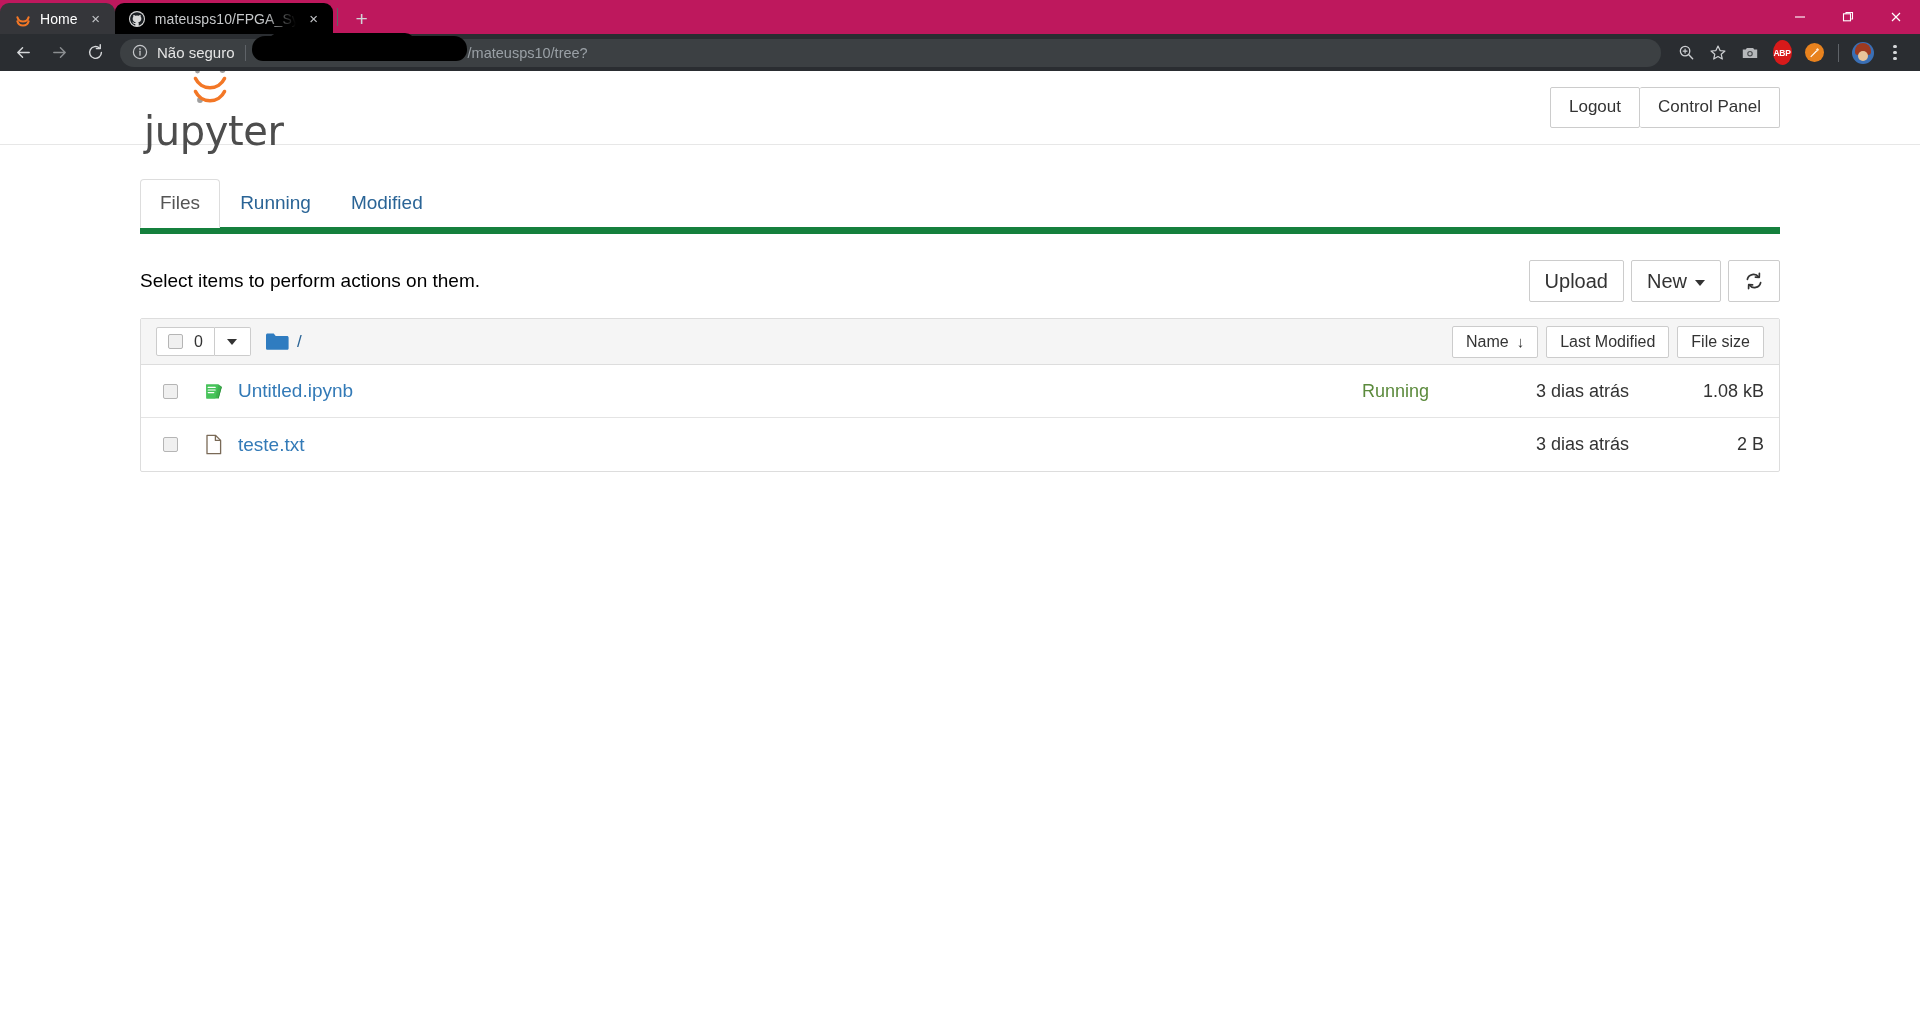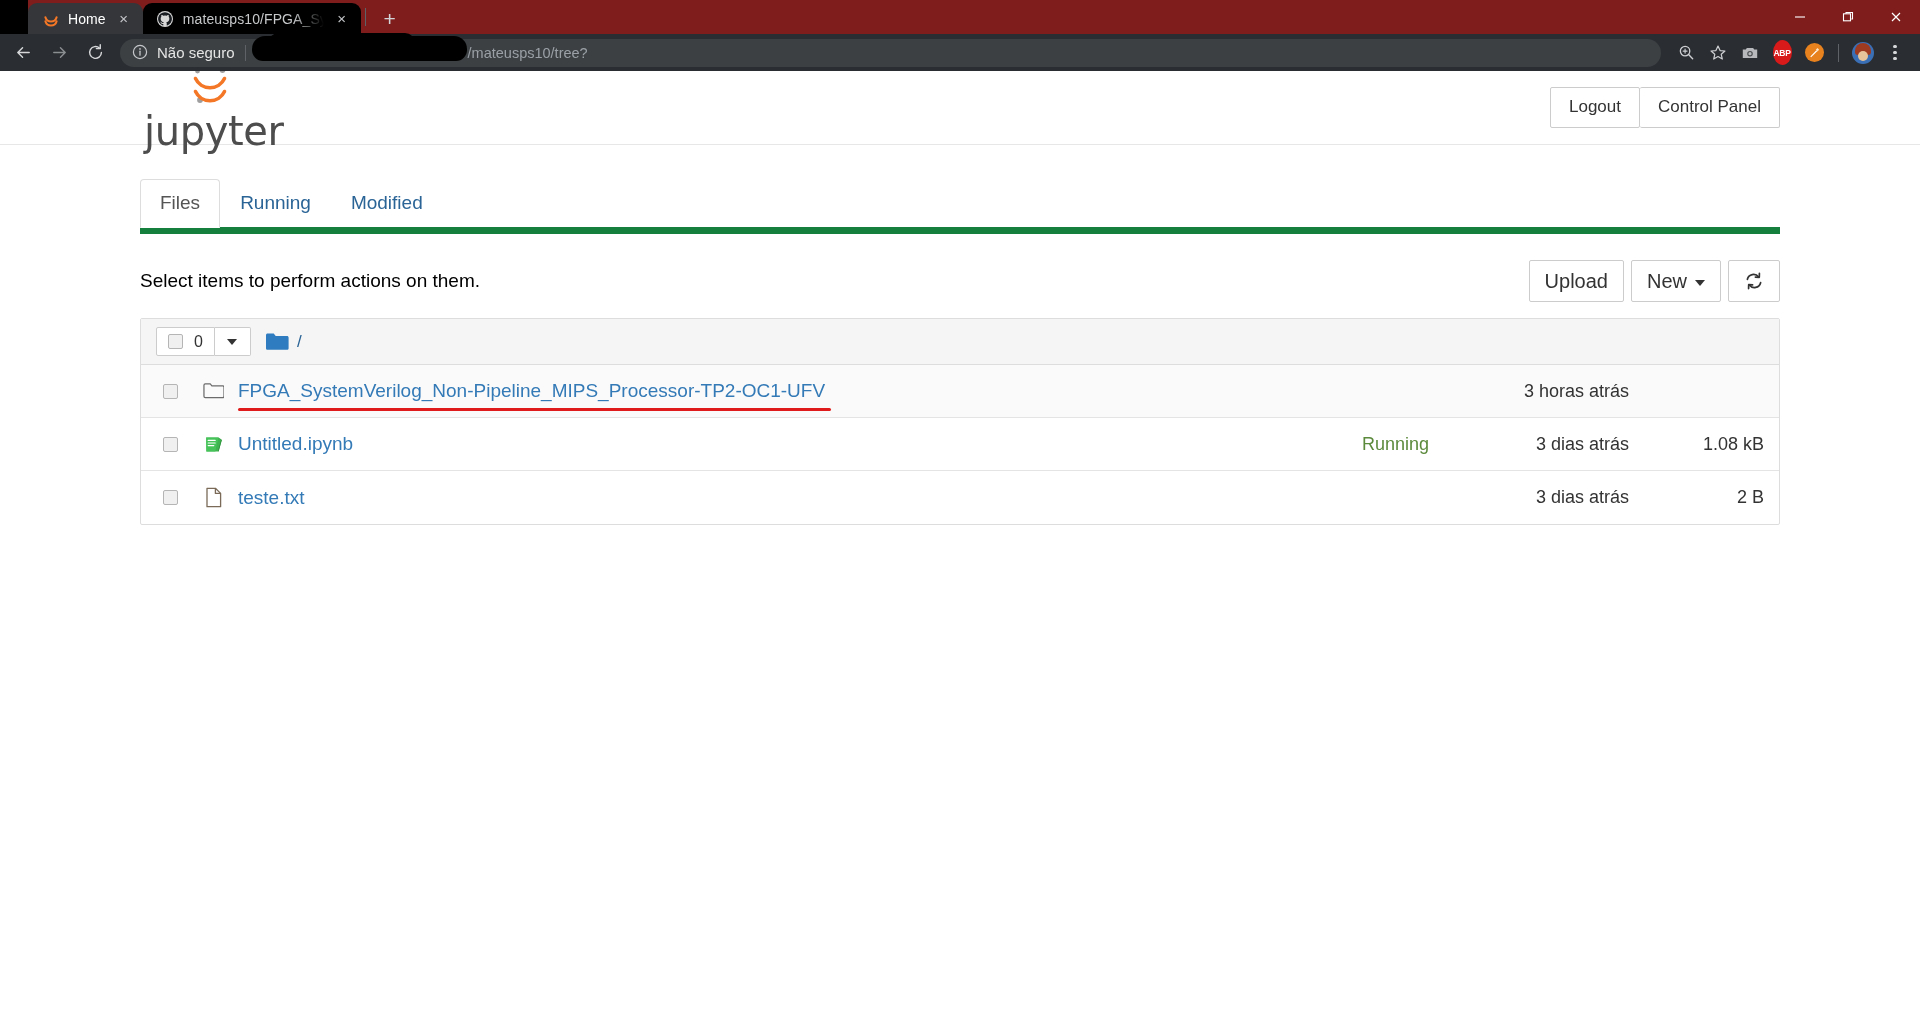--- a/index.html
+++ b/index.html
@@ -12,23 +12,22 @@
     font-family: "Liberation Sans", sans-serif;
   }
 
   
   .browser-chrome { width: 100%; background: #000000; }
 
   .tabstrip {
     height: 34px;
     display: flex;
     align-items: flex-end;
-    background: #7f1d1d;
+    background: #be185d;
     position: relative;
-    margin-left: 28px;
   }
 
   .tab {
     height: 31px;
     display: flex;
     align-items: center;
     gap: 9px;
     padding: 0 10px 0 14px;
     border-radius: 9px 9px 0 0;
     font-size: 14px;
@@ -562,38 +561,30 @@
           <div class="breadcrumb">
             <span>
               <svg width="24" height="19" viewBox="0 0 24 19">
                 <path d="M1 3.2c0-.9.7-1.6 1.6-1.6h6.1l2 2.3h11.3c.9 0 1.6.7 1.6 1.6v10.7c0 .9-.7 1.6-1.6 1.6H2.6c-.9 0-1.6-.7-1.6-1.6z" fill="#2f7cc0"></path>
               </svg>
             </span>
             <span class="bc-slash">/</span>
           </div>
         </div>
 
-      </div>
-
-      <div class="file-row hovered">
-        <span class="fr-chk"></span>
-        <span class="fr-icon">
-          <svg width="21" height="18" viewBox="0 0 22 18">
-            <path d="M1 3c0-.8.6-1.4 1.4-1.4h5.2l1.7 2h11.3c.8 0 1.4.6 1.4 1.4v9.6c0 .8-.6 1.4-1.4 1.4H2.4c-.8 0-1.4-.6-1.4-1.4z" fill="none" stroke="#6b6b6b" stroke-width="1.3" stroke-linejoin="round"></path>
-          </svg>
-        </span>
-        <a class="fr-name" href="#" style="text-decoration:none">
-          <span>FPGA_SystemVerilog_Non-Pipeline_MIPS_Processor-TP2-OC1-UFV</span>
-          <span class="red-underline"></span>
-        </a>
-        <span class="fr-spacer"></span>
-        <span class="fr-running"></span>
-        <span class="fr-modified">3 horas atrás</span>
-        <span class="fr-size"></span>
-      </div>
+        <div class="ft-right">
+          <button class="sortbtn">
+            <span>Name</span>
+            <span style="font-weight:bold;font-size:15px">↓</span>
+          </button>
+          <button class="sortbtn">Last Modified</button>
+          <button class="sortbtn">File size</button>
+        </div>
+      </div>
+
 
       <div class="file-row">
         <span class="fr-chk"></span>
         <span class="fr-icon">
           <svg width="22" height="19" viewBox="0 0 22 19">
             <path d="M3.2 2.6h12.3l3.3 2.4-3.2 11.4H3.4z" fill="#3fb34f"></path>
             <path d="M3.2 2.6h12.3l-3.2 13.8H3.4z" fill="#46c45a"></path>
             <path d="M5.2 5.4h7M5.2 8h7M5.2 10.6h5.6" stroke="#ffffff" stroke-width="1.2" stroke-linecap="round"></path>
             <path d="M15.5 2.6l3.3 2.4-3.2 11.4-.6-.3 3-11.1z" fill="#2d8f3c"></path>
           </svg>

